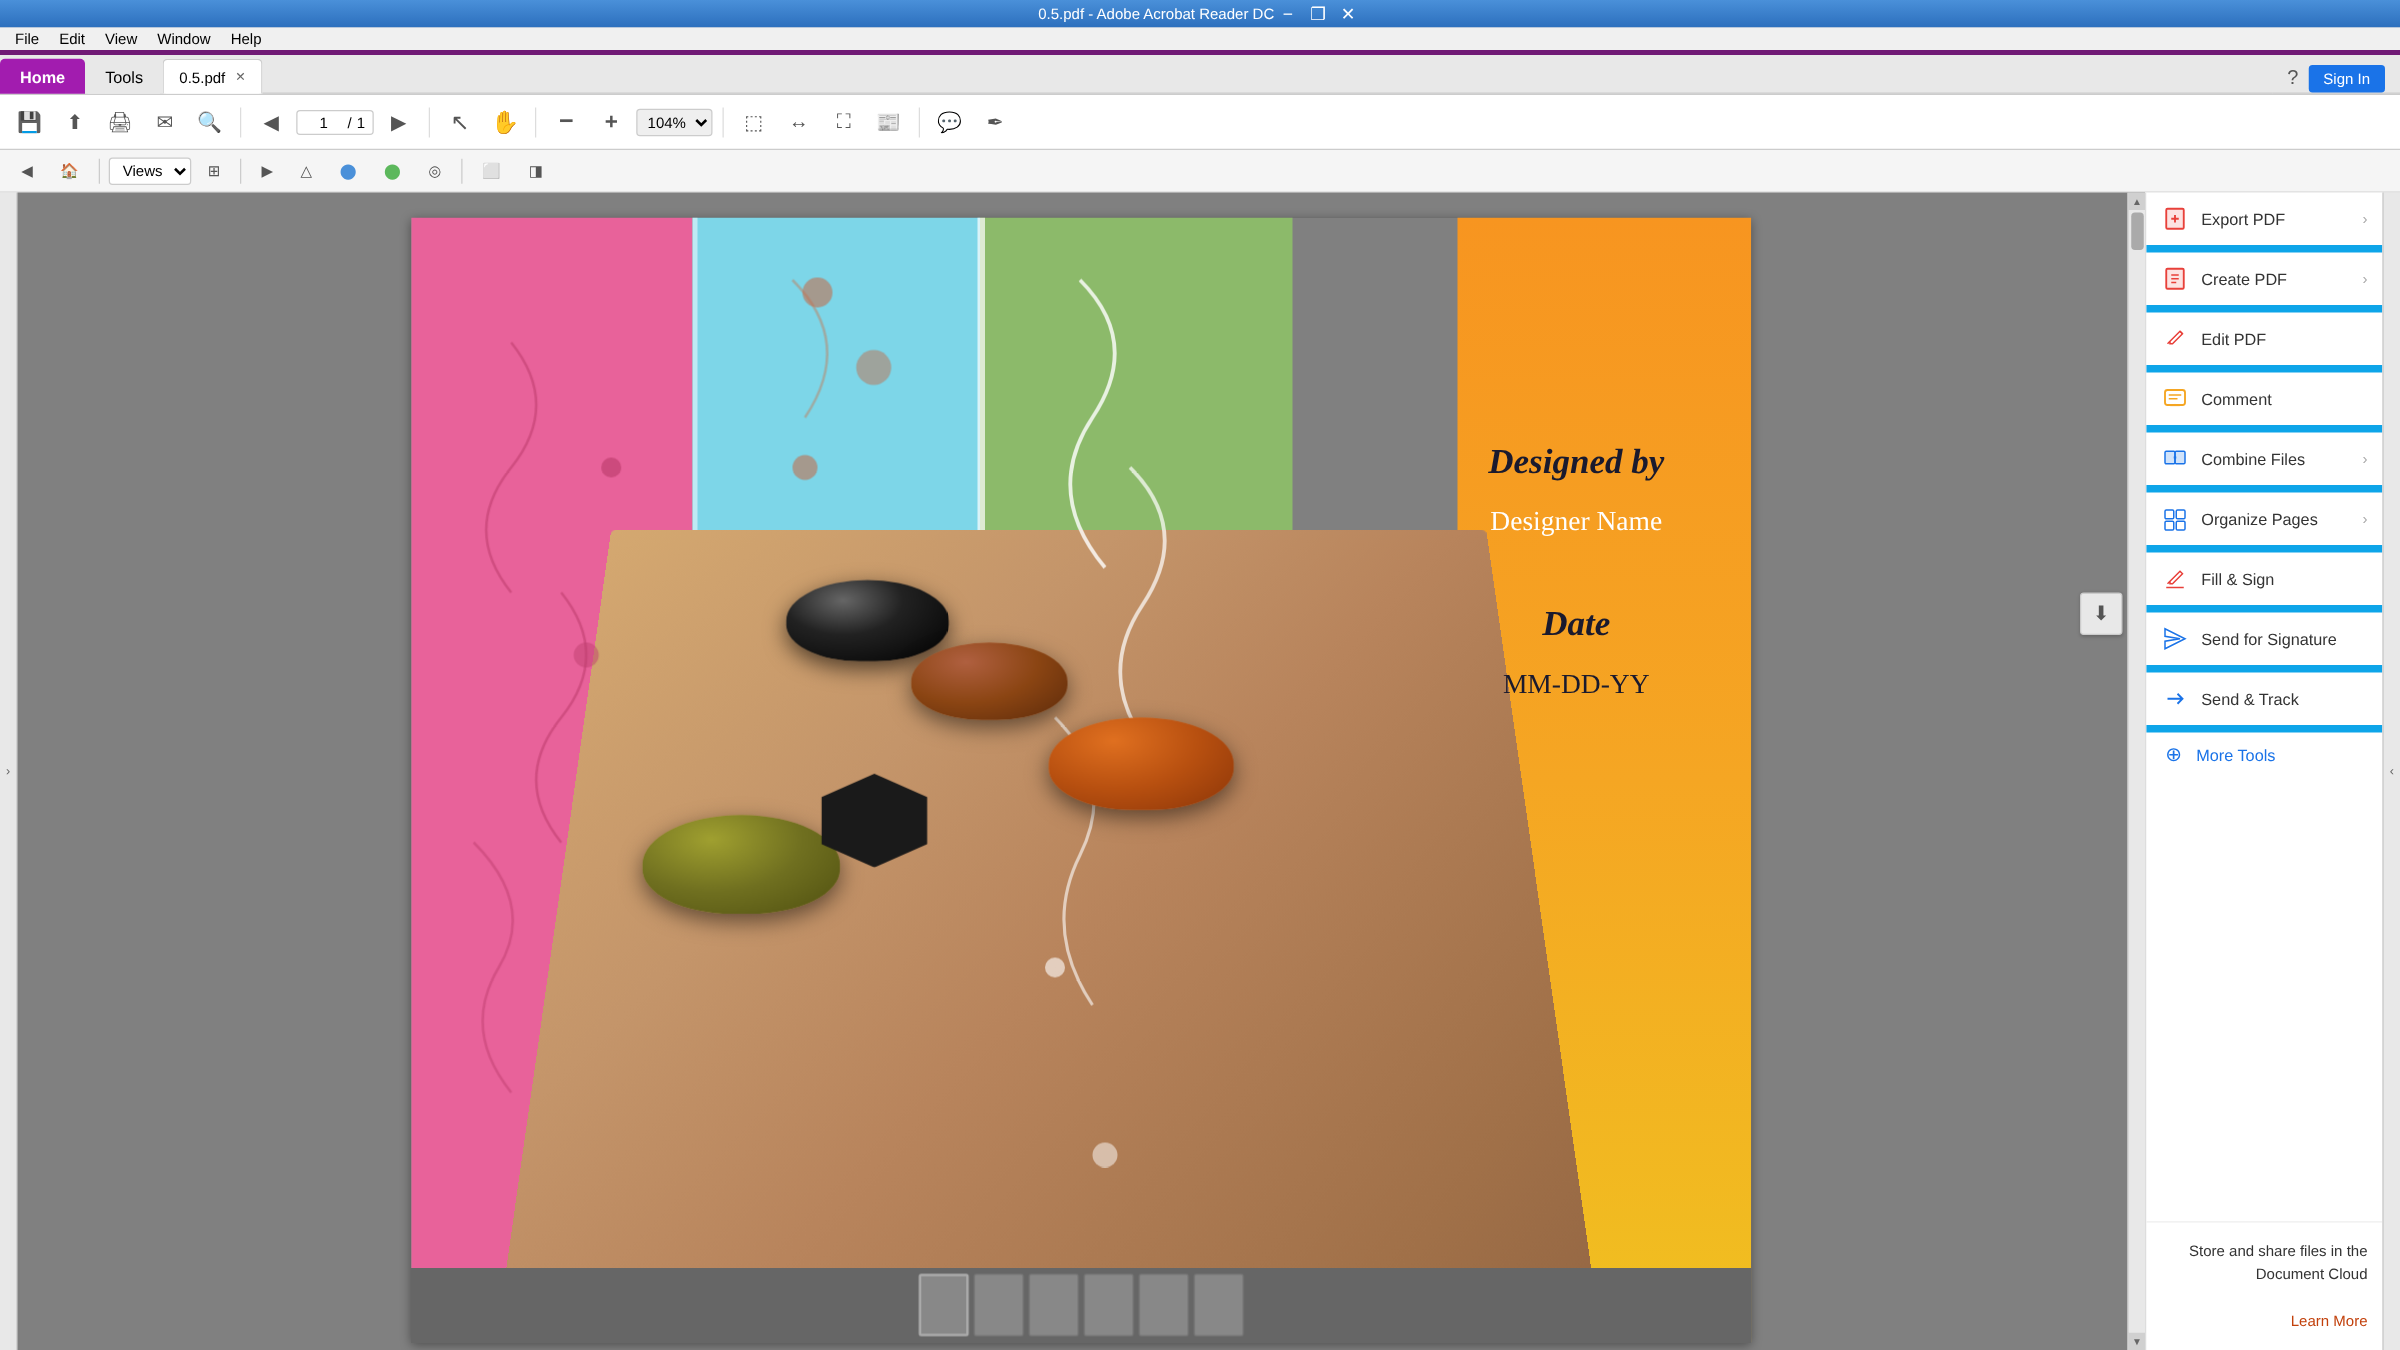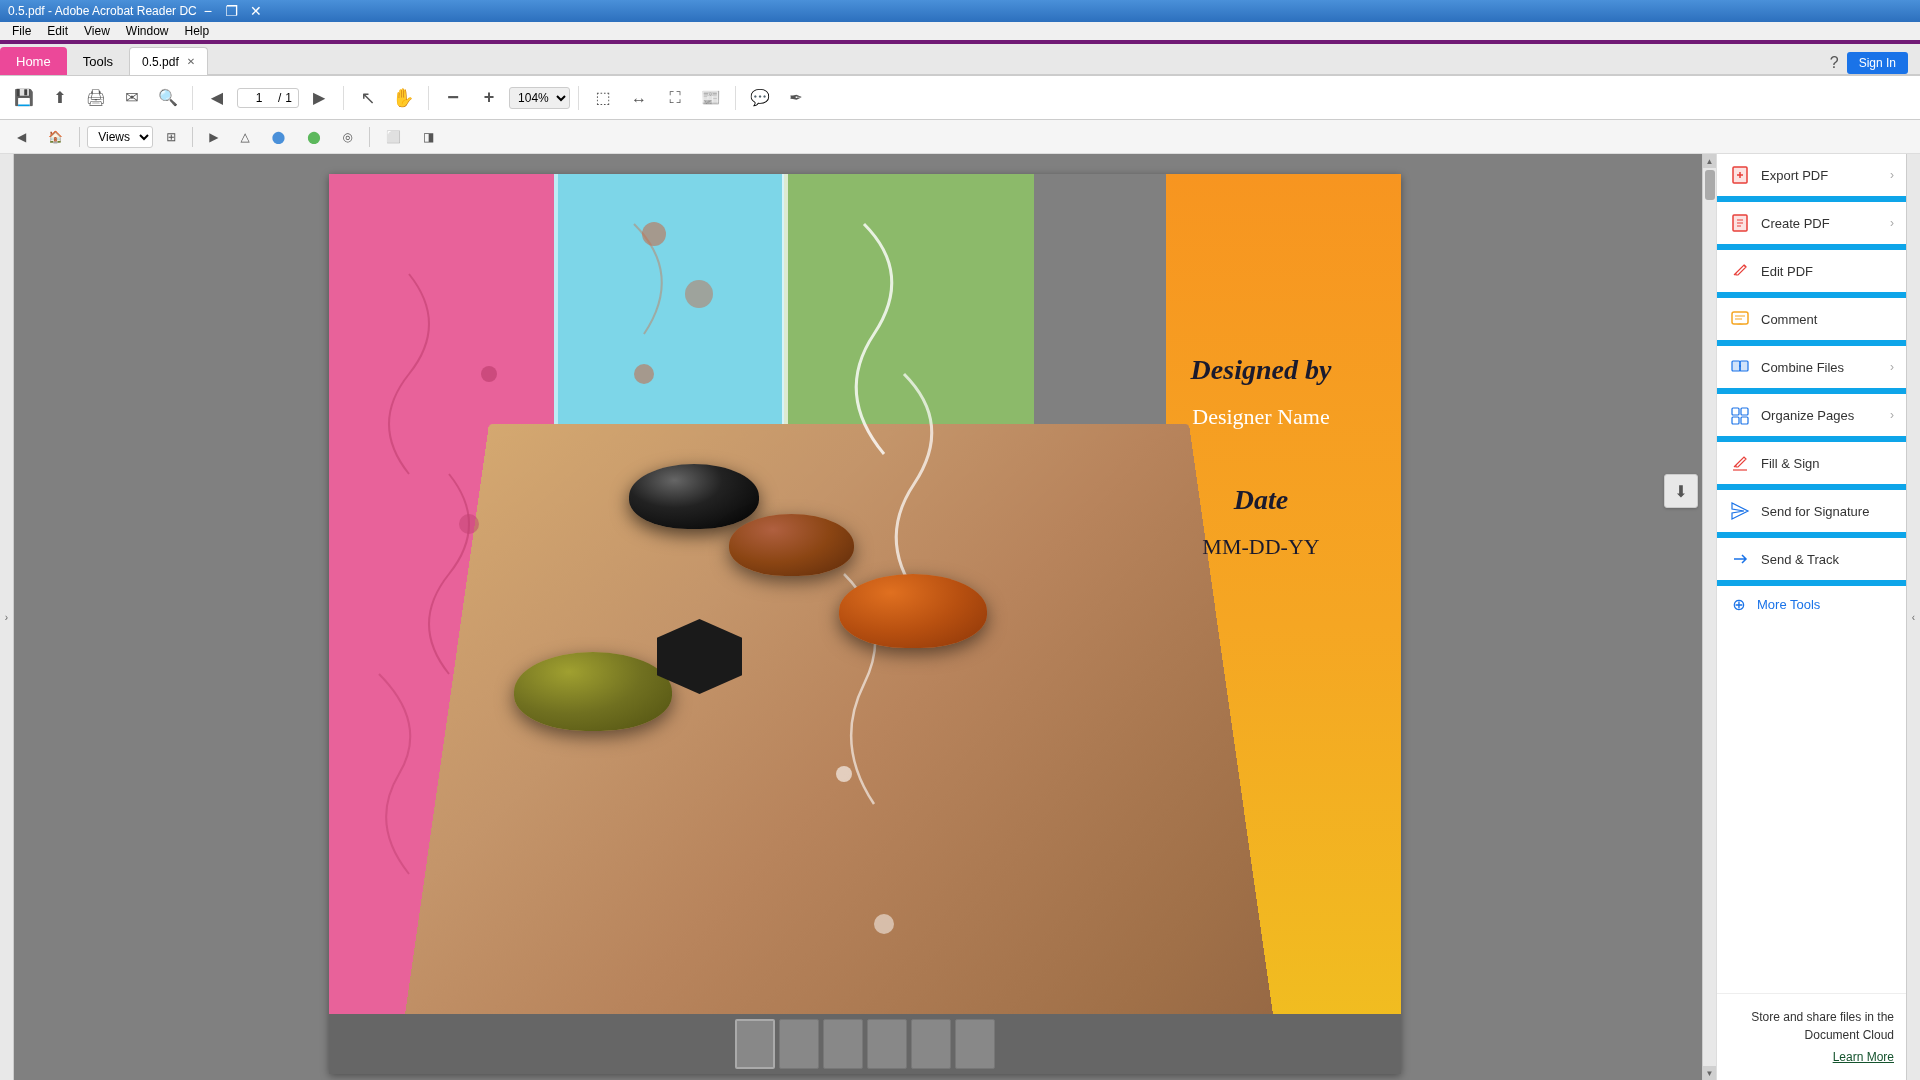--- a/index.html
+++ b/index.html
@@ -4,21 +4,21 @@
   <style>
     * { margin: 0; padding: 0; box-sizing: border-box; }
     body { width: 1920px; height: 1080px; overflow: hidden; font-family: 'Segoe UI', Arial, sans-serif; background: #d0d0d0; }
 
     
     #titlebar {
       height: 22px;
       background: linear-gradient(to bottom, #4a90d9, #2c6fbd);
       display: flex;
       align-items: center;
-      justify-content: flex-start;
+      justify-content: center;
       padding: 0 8px;
       color: white;
       font-size: 12px;
     }
     #titlebar-controls { display: flex; gap: 2px; }
     .title-btn {
       width: 22px; height: 18px;
       background: transparent;
       border: none;
       color: white;
@@ -64,24 +64,24 @@
       font-size: 12px;
       cursor: pointer;
       border-radius: 4px 4px 0 0;
     }
     .tab.active { background: white; }
     .tab-home {
       height: 28px;
       padding: 0 16px;
       display: flex;
       align-items: center;
-      background: #ec4899;
+      background: #a21caf;
       color: white;
       font-size: 13px;
-      font-weight: normal;
+      font-weight: bold;
       cursor: pointer;
       border-radius: 4px 4px 0 0;
       margin-right: 2px;
     }
     .tab-tools {
       height: 28px;
       padding: 0 14px;
       display: flex;
       align-items: center;
       background: #e8e8e8;
@@ -296,25 +296,24 @@
     #doc-cloud {
       margin-top: auto;
       padding: 14px 12px;
       border-top: 1px solid #eee;
       font-size: 12px;
       color: #333;
       text-align: right;
       line-height: 1.5;
     }
     #doc-cloud .learn-more {
-      color: #14532d;
-      text-decoration: underline;
+      color: #c2410c;
       cursor: pointer;
       display: block;
-      margin-top: 4px;
+      margin-top: 20px;
     }
 
     
     #right-toggle {
       width: 14px;
       background: #e8e8e8;
       display: flex;
       align-items: center;
       justify-content: center;
       cursor: pointer;

